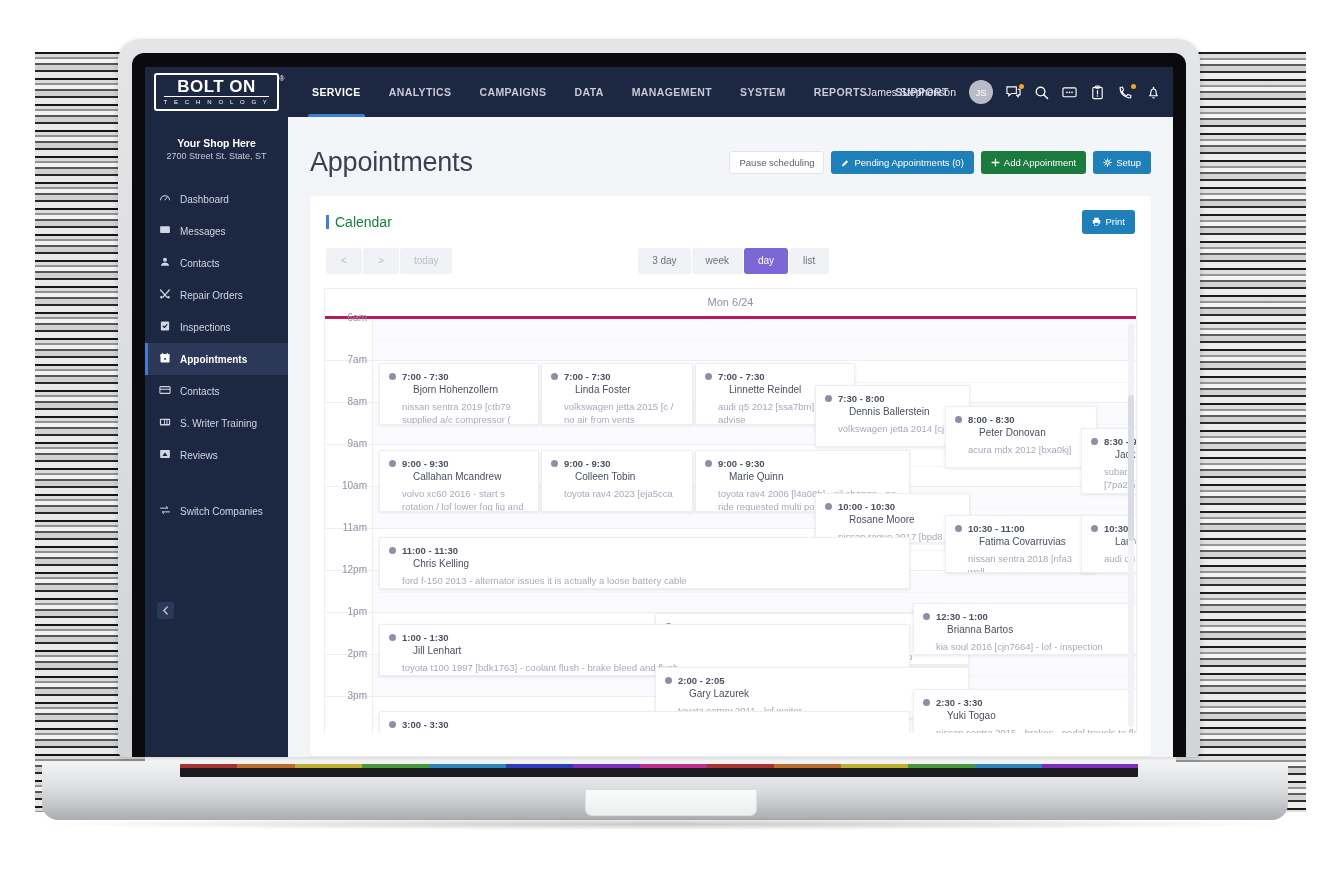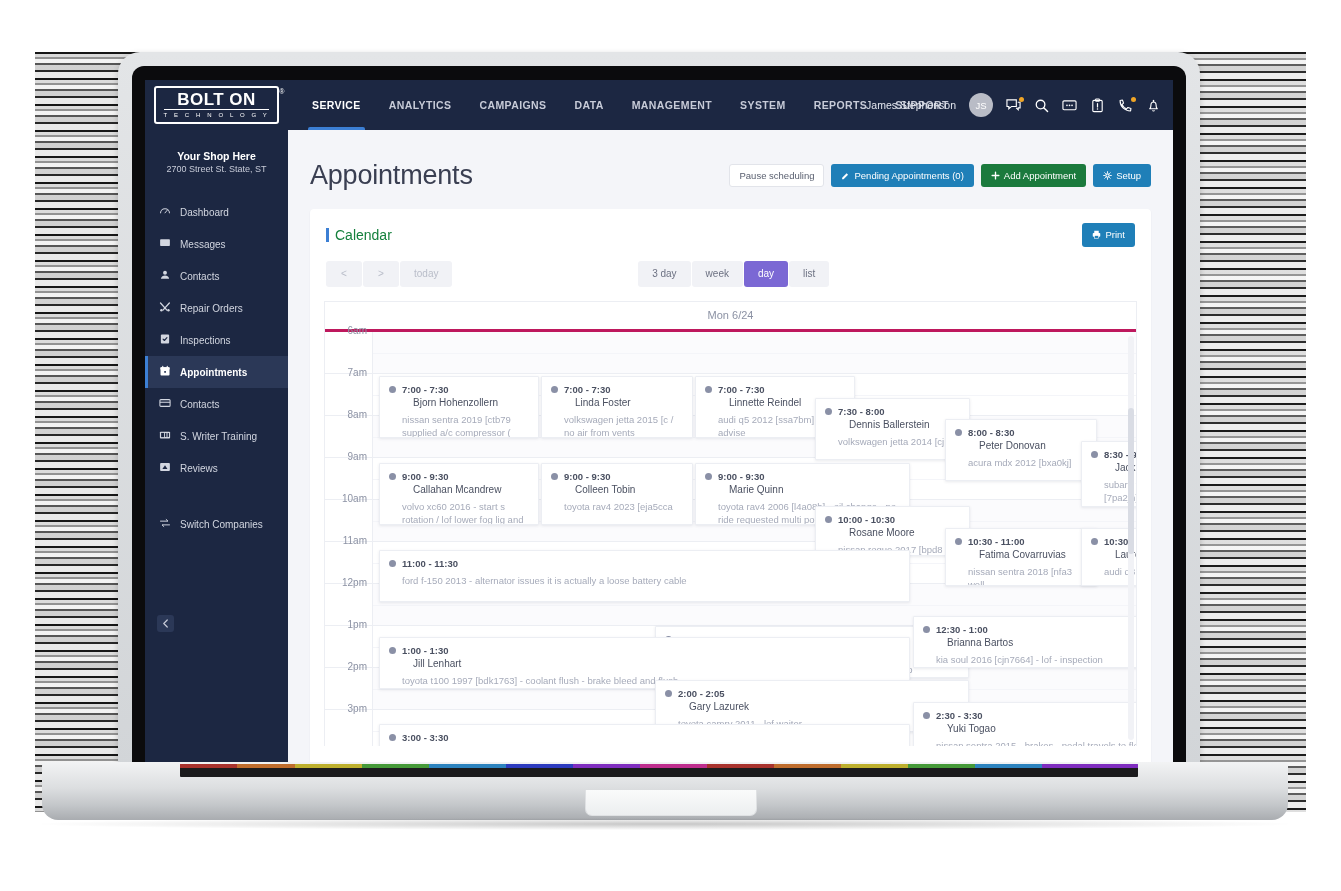--- a/index.html
+++ b/index.html
@@ -36,21 +36,21 @@
       #909090 6px, #909090 8px,
       #f4f4f4 8px, #f4f4f4 12px,
       #555555 12px, #555555 14px,
       #d2d2d2 14px, #d2d2d2 19px,
       #222222 19px, #222222 21px,
       #ececec 21px, #ececec 27px);
     opacity: .95;
   }
 
   .laptop-lid {
-    position: absolute; left: 118px; top: 52px;
+    position: absolute; left: 118px; top: 39px;
     width: 1082px; height: 718px;
     background: linear-gradient(180deg,#e3e5e7 0%, #d2d5d8 100%);
     border-radius: 22px 22px 6px 6px;
     padding: 14px 14px 0 14px;
     box-shadow: 0 2px 6px rgba(0,0,0,.18);
   }
   .laptop-screen-outer {
     width: 100%; height: 100%;
     background: #0b0b0d;
     border-radius: 12px 12px 0 0;
@@ -688,20 +688,21 @@
                       </div>
                     <div class="ename">Lauren Anderson</div>
                     <div class="edesc">audi q3 2018 [jbx1710] - lof</div>
                   </div>
 
                   <div class="evt" style="left:54px;  top:218px; width:531px; height:52px;">
                     <div class="erow">
                         <i class="ebullet"></i>
                         <span class="etime">11:00 - 11:30</span>
                       </div>
+                    <div class="ename">Chris Kelling</div>
                     <div class="edesc">ford f-150 2013 - alternator issues it is actually a loose battery cable</div>
                   </div>
 
                   <div class="evt" style="left:330px; top:262px; width:314px; height:52px;margin-top:32px;">
                     <div class="erow">
                         <i class="ebullet"></i>
                         <span class="etime">12:00 - 12:30</span>
                       </div>
                     <div class="ename">Chase C</div>
                     <div class="edesc">land rover range rover 2008 - wont start - been sitting fo</div>

